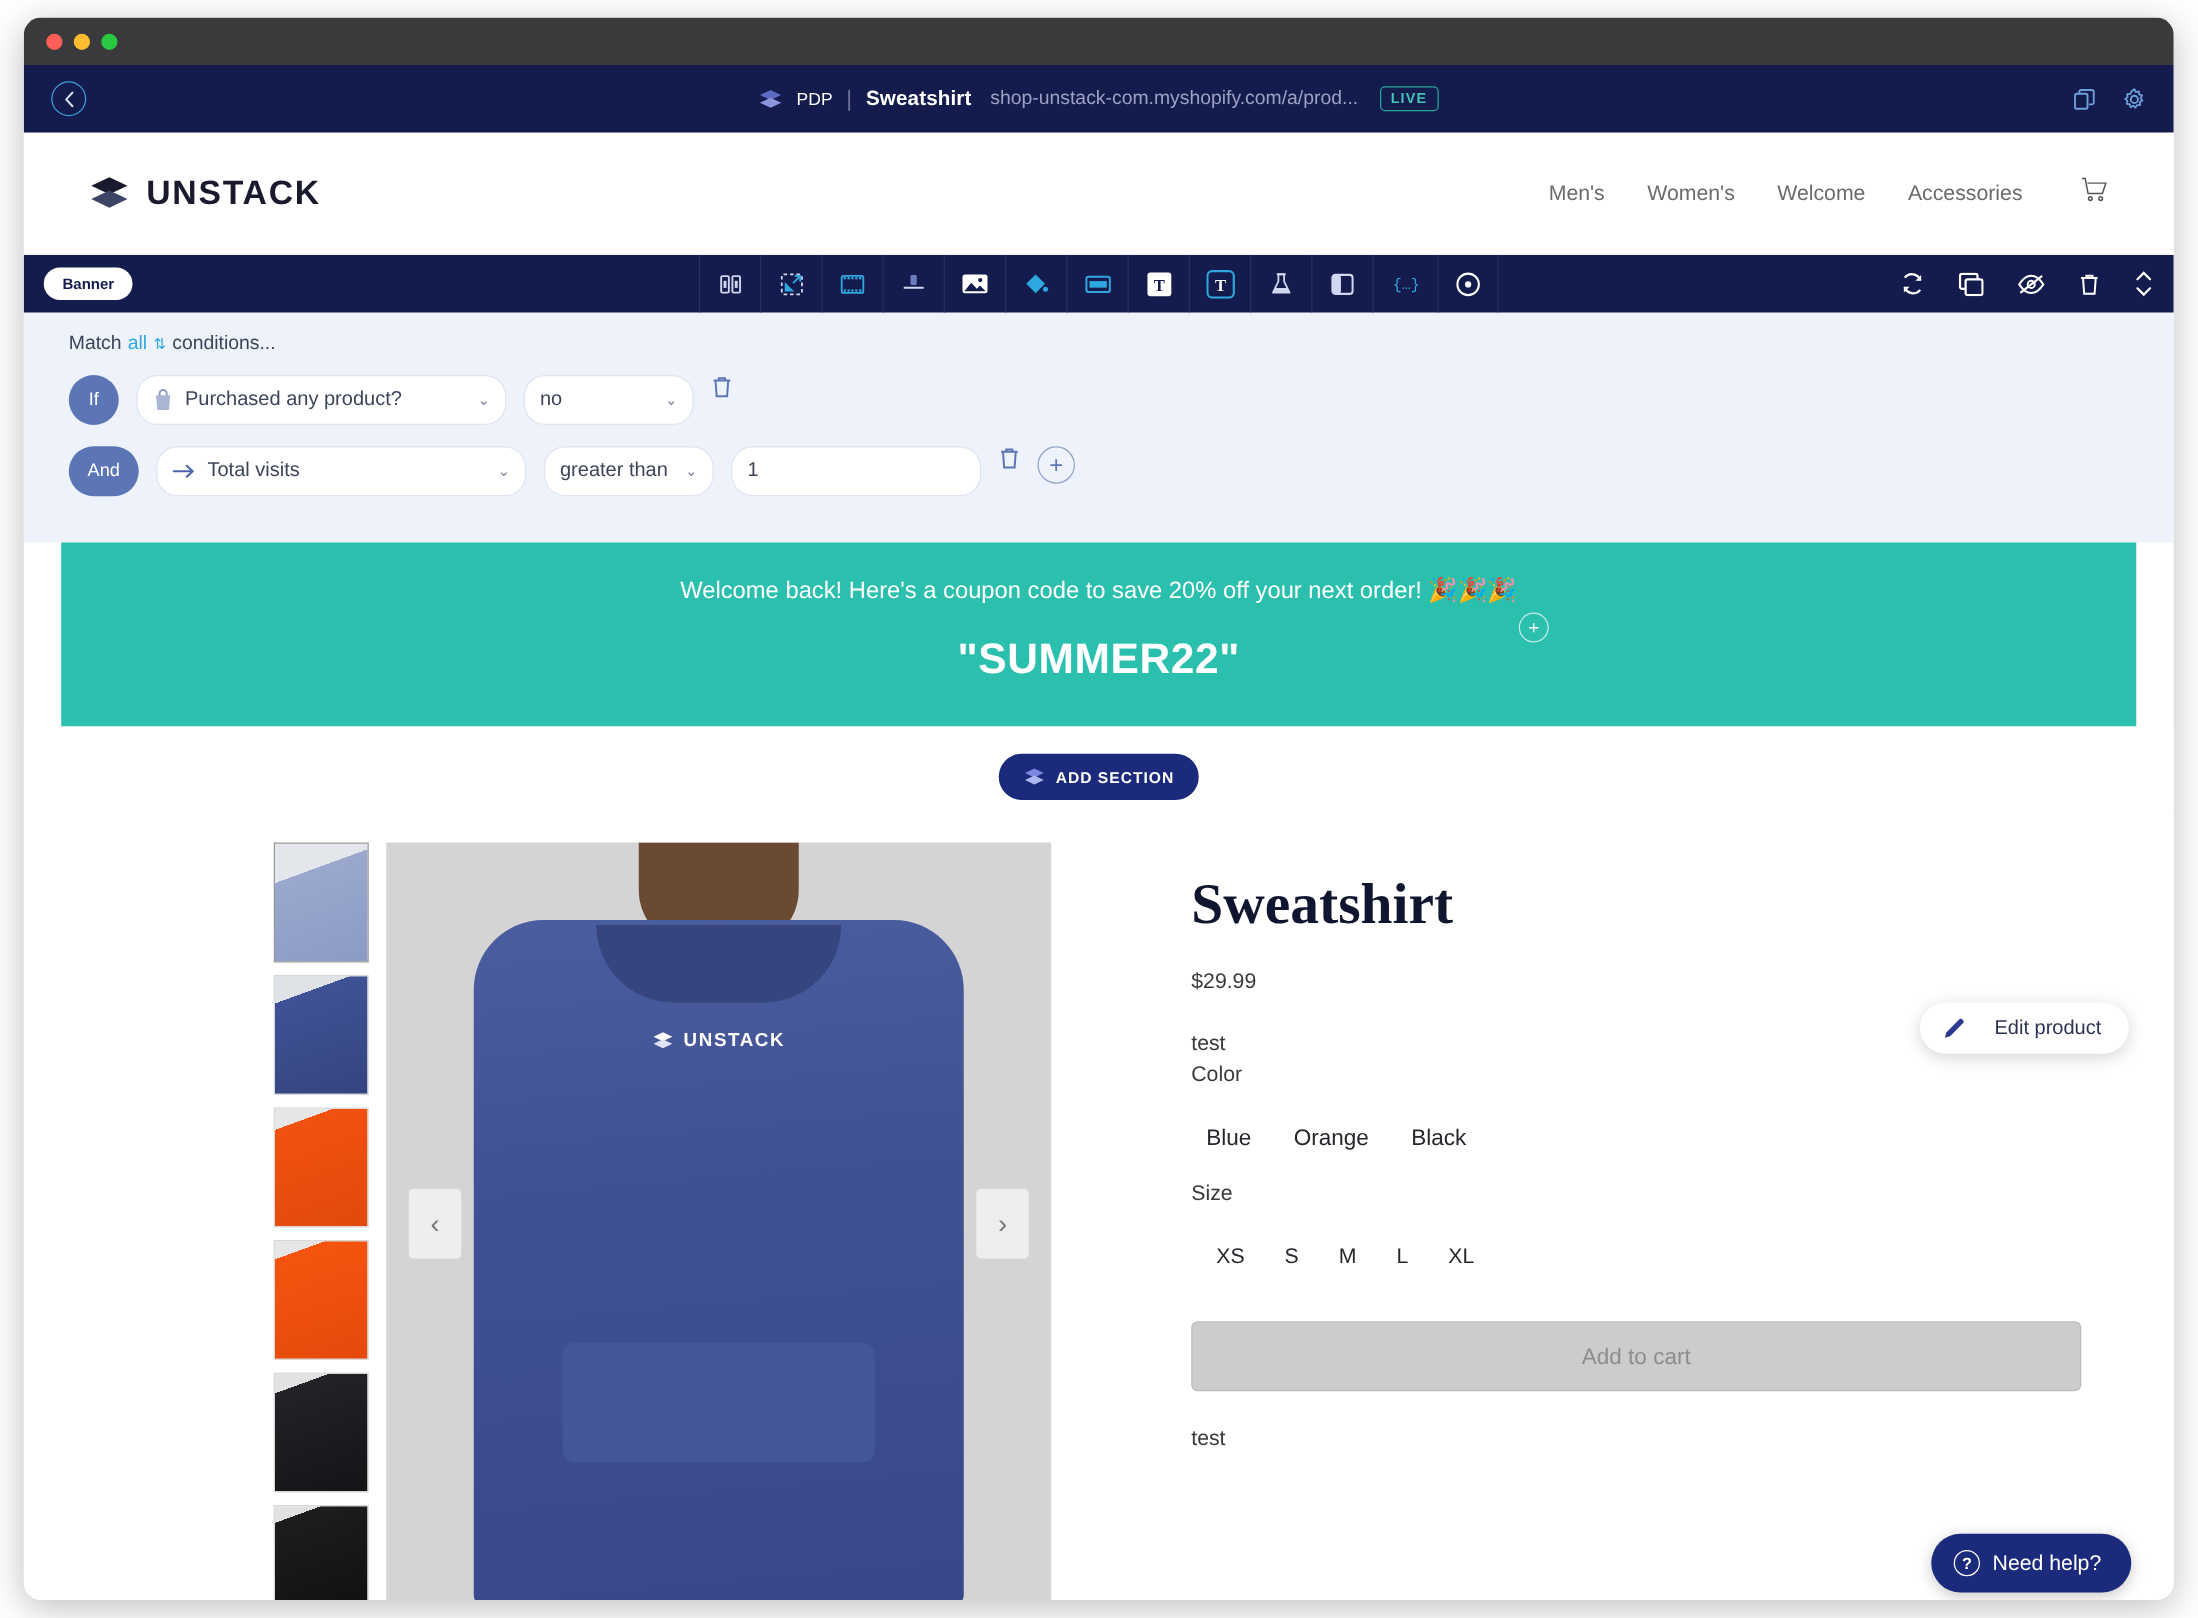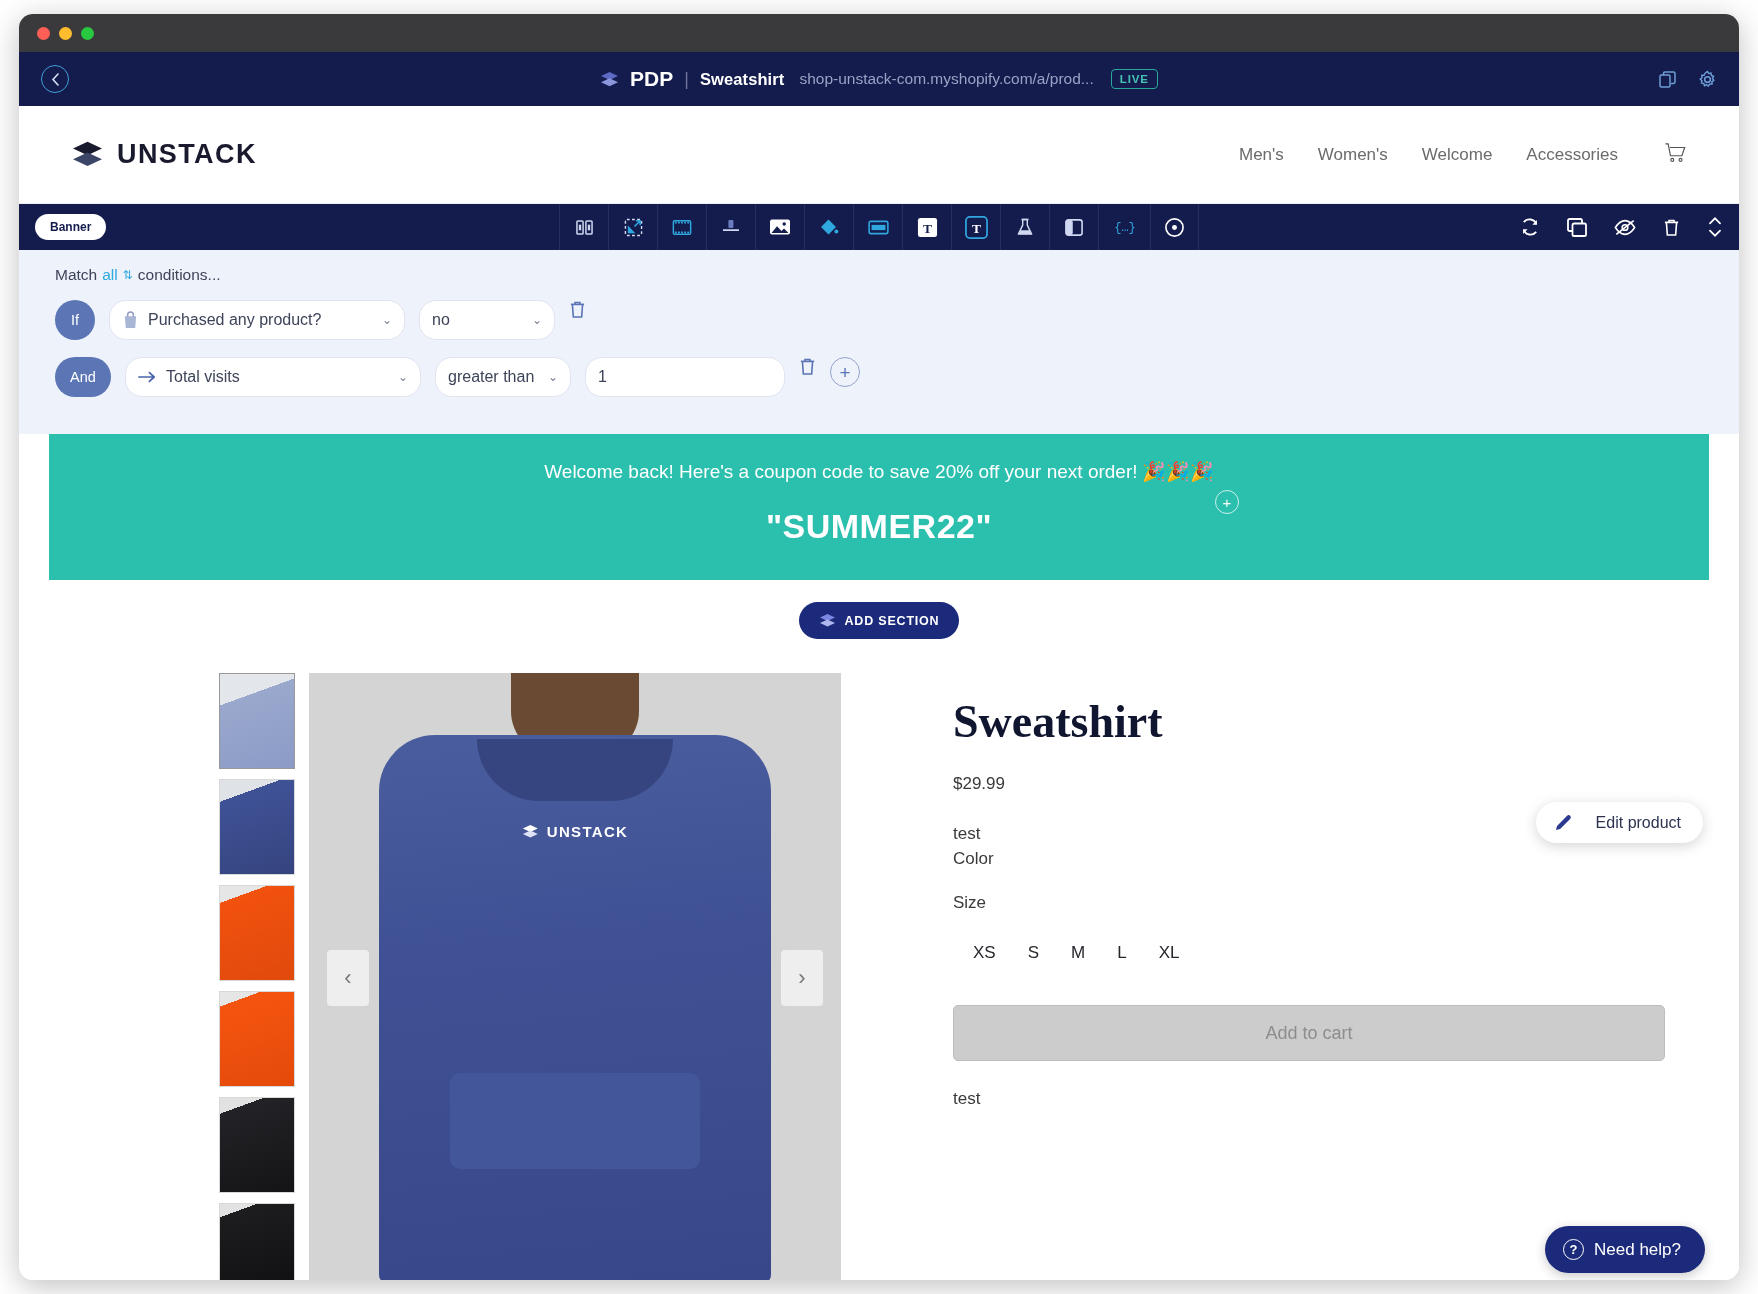--- a/index.html
+++ b/index.html
@@ -43,21 +43,21 @@
   }
   .topbar-center {
     position: absolute; left: 0; right: 0; top: 0; bottom: 0;
     display: flex; align-items: center; justify-content: center; gap: 11px;
     pointer-events: none;
   }
   .topbar-center > * { pointer-events: auto; }
   .stack-ico { display: inline-flex; }
   .crumb-main { color: #fff; font-size: 16.5px; font-weight: 700; letter-spacing: .1px; }
   .crumb-sep { color: #6e7499; font-weight: 300; font-size: 18px; }
-  .crumb-pdp { color:#fff; font-size:21px; font-weight:700; }
+  .crumb-pdp { color:#fff; font-size:14px; font-weight:400; }
   .crumb-url { color: #9aa2c4; font-size: 15.5px; margin-left: 4px; }
   .live-badge {
     border: 1.4px solid #2aa79b; color: #45c4b6;
     font-size: 11.5px; font-weight: 700; letter-spacing: .9px;
     padding: 3px 8px; border-radius: 4px; margin-left: 6px;
   }
   .topbar-right { margin-left: auto; display: flex; align-items: center; gap: 22px; }
   .tb-ico { color: #6f9fd8; cursor: pointer; display:flex; }
 
   
@@ -521,20 +521,25 @@
         </div>
         <div class="hero-arrow left">‹</div>
         <div class="hero-arrow right">›</div>
       </div>
 
       <div class="pdp-info">
         <div class="pdp-title">Sweatshirt</div>
         <div class="pdp-price">$29.99</div>
         <div class="pdp-test">test</div>
         <div class="pdp-label">Color</div>
+        <div class="opt-row">
+          <span class="opt">Blue</span>
+          <span class="opt">Orange</span>
+          <span class="opt">Black</span>
+        </div>
         <div class="pdp-label" style="margin-top:24px">Size</div>
         <div class="size-row">
           <span class="opt">XS</span>
           <span class="opt">S</span>
           <span class="opt">M</span>
           <span class="opt">L</span>
           <span class="opt">XL</span>
         </div>
         <div class="add-cart">Add to cart</div>
         <div class="pdp-test2">test</div>

